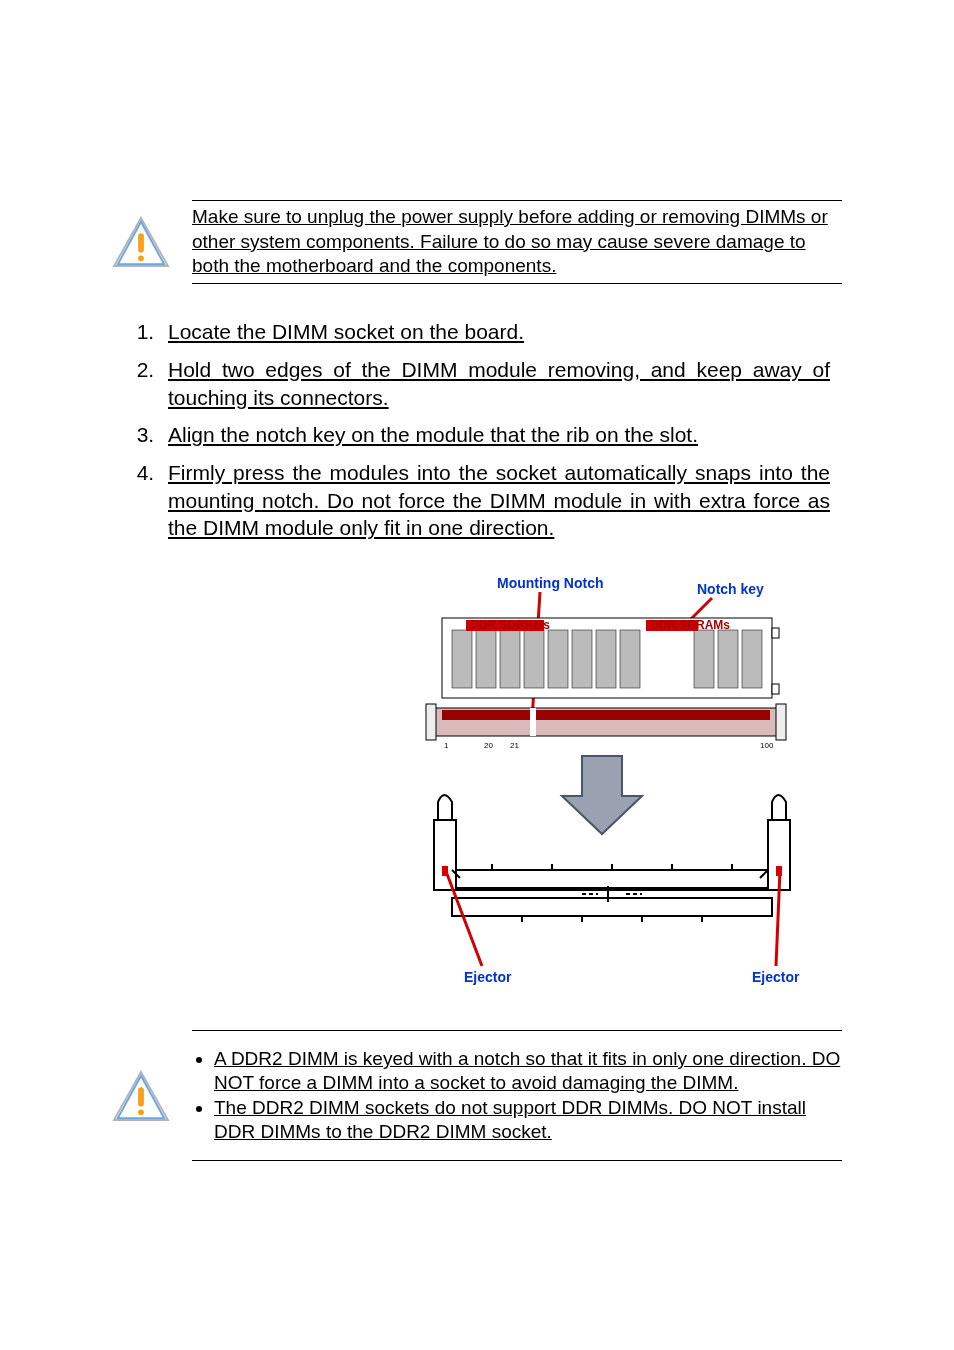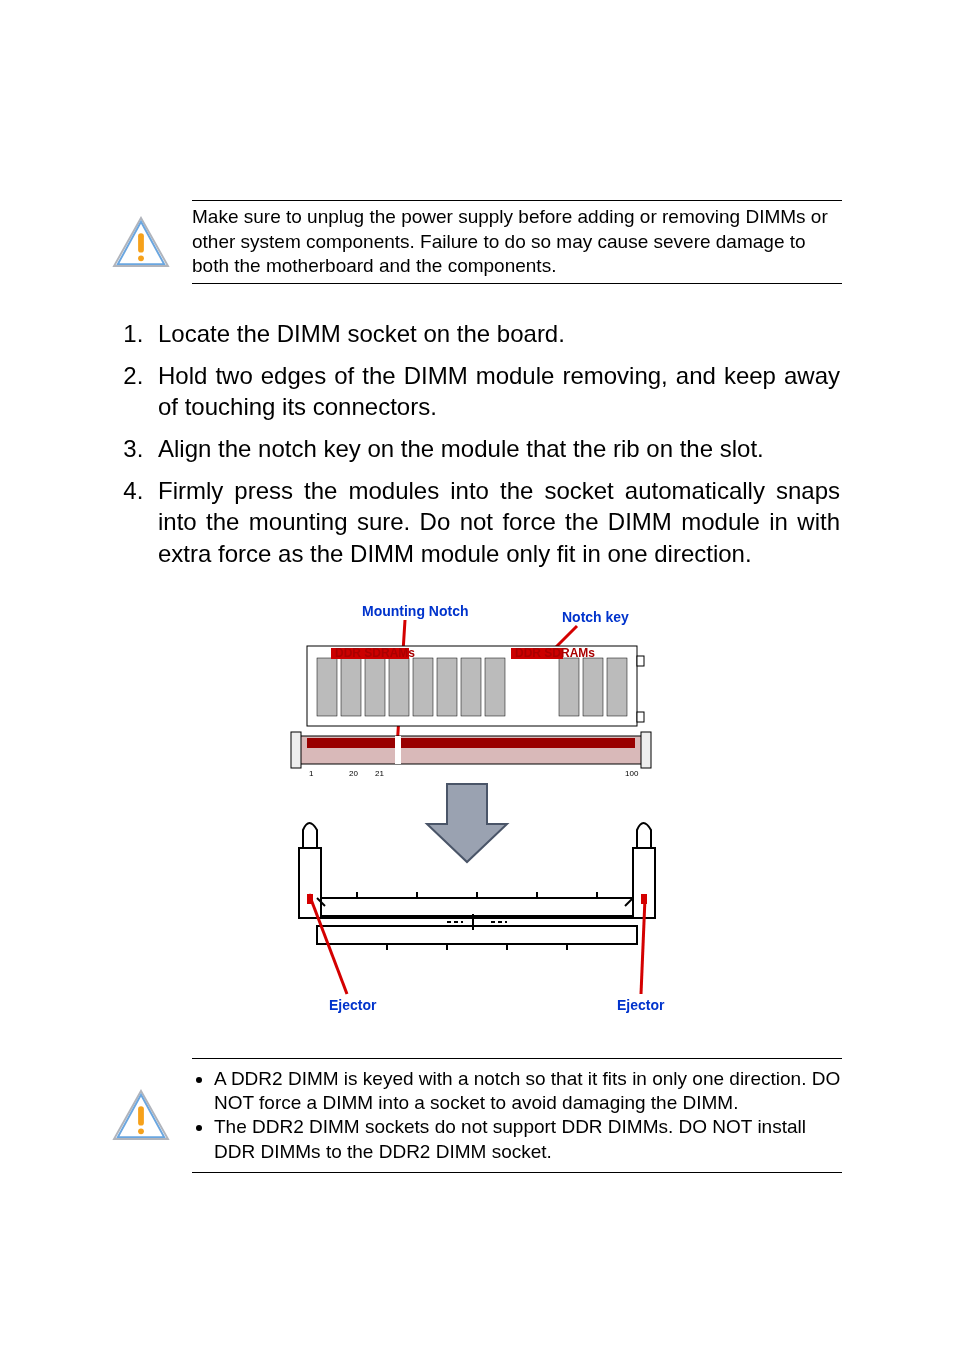--- a/index.html
+++ b/index.html
@@ -8,20 +8,21 @@
     background: #ffffff;
     font-family: Arial, Helvetica, sans-serif;
     color: #000;
   }
   .page {
     width: 954px;
     height: 1350px;
     box-sizing: border-box;
     padding: 200px 112px 80px 112px;
     position: relative;
+    text-decoration: underline;
   }
 
   
   .warn {
     display: flex;
     align-items: center;
     gap: 22px;
     margin-bottom: 34px;
   }
   .warn-icon {
@@ -36,53 +37,53 @@
     border-top: 1px solid #000;
     border-bottom: 1px solid #000;
     padding: 4px 0;
     font-size: 19px;
     line-height: 1.3;
   }
   .warn-body-2 {
     flex: 1 1 auto;
     border-top: 1px solid #000;
     border-bottom: 1px solid #000;
-    padding: 8px 0;
+    padding: 16px 0;
     font-size: 19px;
     line-height: 1.28;
   }
   .warn ul {
     margin: 0;
     padding: 0 0 0 22px;
     list-style: disc;
   }
   .warn ul li {
     margin: 0;
   }
 
   
   ol.steps {
-    margin: 2px;
+    margin: 12px;
     padding: 0 0 0 36px;
-    font-size: 24px;
+    font-size: 21px;
     line-height: 1.32;
   }
   ol.steps li {
     padding-left: 8px;
     margin-bottom: 10px;
   }
   ol.steps li.justify > span {
     text-align: justify;
     display: block;
   }
 
   
   .diagram-wrap {
     display: flex;
-    justify-content: center;
+    justify-content: flex-end;
     margin: 28px 0 40px 0;
   }
   .diagram {
     width: 460px;
     height: 420px;
   }
 
   .diagram text { font-family: Arial, sans-serif; }
   .lbl-blue { fill: #0033cc; font-weight: 700; font-size: 14px; }
   .lbl-red  { fill: #aa0000; font-size: 12px; font-weight: 700; }
@@ -104,21 +105,21 @@
     <div class="warn-body">Make sure to unplug the power supply before adding or removing DIMMs or other system components. Failure to do so may cause severe damage to both the motherboard and the components.</div>
   </div>
 
   <ol class="steps">
     <li><span>Locate the DIMM socket on the board.</span></li>
     <li class="justify">
         <span>Hold two edges of the DIMM module removing, and keep away of touching its connectors.</span>
       </li>
     <li><span>Align the notch key on the module that the rib on the slot.</span></li>
     <li class="justify">
-        <span>Firmly press the modules into the socket automatically snaps into the mounting sure. Do not force the DIMM module in with extra force as the DIMM module only fit in one direction.</span>
+        <span>Firmly press the modules into the socket automatically snaps into the mounting notch. Do not force the DIMM module in with extra force as the DIMM module only fit in one direction.</span>
       </li>
   </ol>
 
   <div class="diagram-wrap">
     <svg class="diagram" viewBox="0 0 460 420">
 
       <text class="lbl-blue" x="115" y="18">Mounting Notch</text>
       <text class="lbl-blue" x="315" y="24">Notch key</text>
 
       <line x1="158" y1="22" x2="150" y2="150" stroke="#d40000" stroke-width="3"></line>

